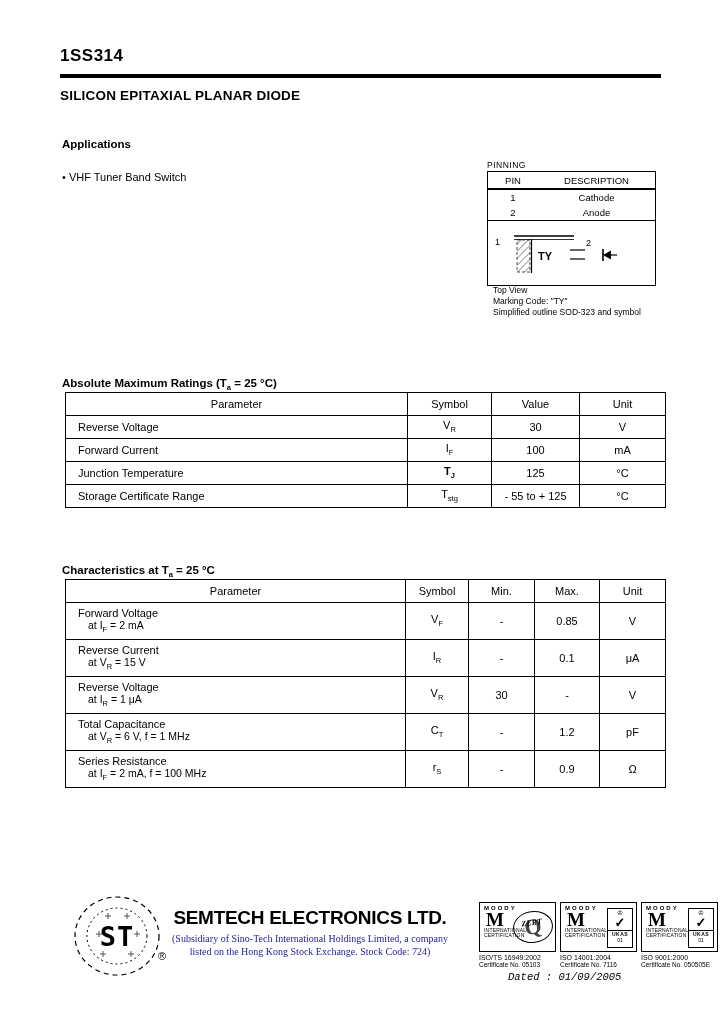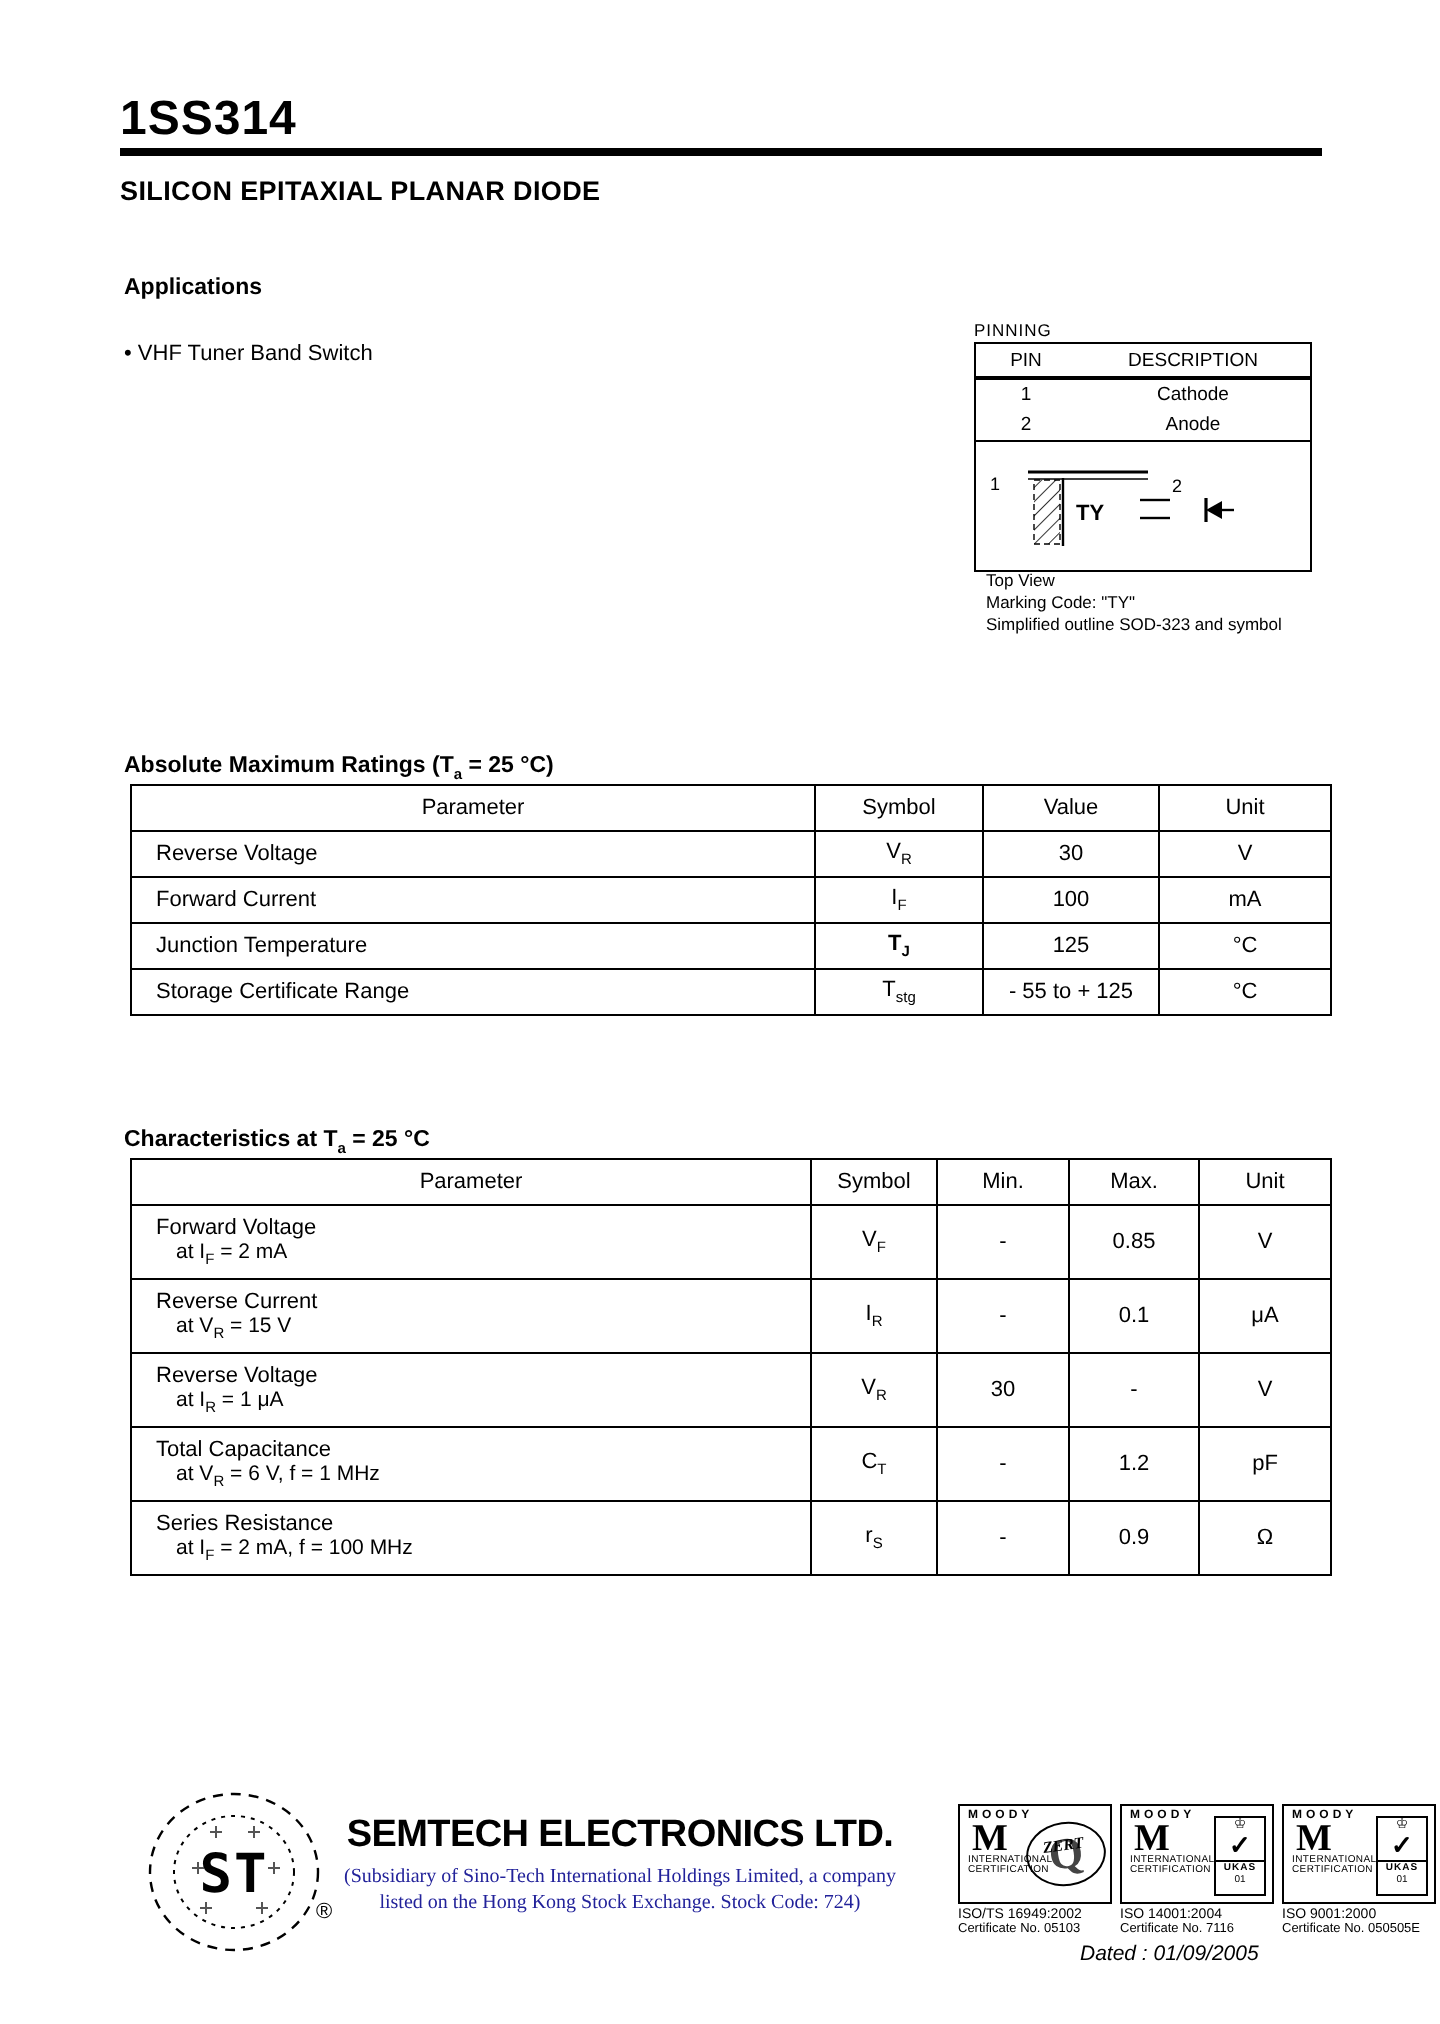--- a/index.html
+++ b/index.html
@@ -3,21 +3,21 @@
 <meta charset="utf-8">
 <style>
   html,body{margin:0;padding:0;}
   body{
     width:720px;height:1012px;position:relative;background:#fff;color:#000;
     font-family:"Liberation Sans", sans-serif;overflow:hidden;
   }
   .abs{position:absolute;}
 
   
-  .part-number{left:60px;top:46px;font-size:24px;font-weight:bold;letter-spacing:.5px;}
+  .part-number{left:60px;top:46px;font-size:17px;font-weight:bold;letter-spacing:.5px;}
   .title-rule{left:60px;top:74px;width:601px;height:4px;background:#000;}
   .subtitle{left:60px;top:88px;font-size:13.5px;font-weight:bold;letter-spacing:.2px;}
 
   
   .app-heading{left:62px;top:138px;font-size:11.5px;font-weight:bold;}
   .app-item{left:62px;top:171px;font-size:11px;}
 
   
   .pinning-label{left:487px;top:160px;font-size:8.5px;letter-spacing:.5px;}
   .pinning-box{left:487px;top:171px;width:169px;height:115px;border:1px solid #000;box-sizing:border-box;}
@@ -62,21 +62,21 @@
     transform:rotate(-8deg);text-align:center;}
   .qzert-q{font-size:22px;font-weight:bold;font-family:"Liberation Serif", serif;line-height:30px;color:#444;}
   .qzert-zert{position:absolute;top:6px;left:8px;font-size:8px;font-weight:bold;font-style:italic;font-family:"Liberation Serif", serif;}
   .ukas{position:absolute;right:3px;top:5px;width:26px;height:40px;border:1px solid #000;text-align:center;box-sizing:border-box;}
   .ukas-crown{font-size:7px;line-height:8px;}
   .ukas-check{font-size:13px;font-weight:bold;line-height:12px;}
   .ukas-name{font-size:5px;font-weight:bold;letter-spacing:.5px;border-top:1px solid #000;margin-top:1px;}
   .ukas-num{font-size:5px;}
   .cert-std{font-size:7px;margin-top:2px;white-space:nowrap;}
   .cert-no{font-size:6.5px;white-space:nowrap;}
-  .dated{left:540px;top:971px;font-size:10.5px;font-style:italic;font-family:Liberation Sans, sans-serif;}
+  .dated{left:508px;top:971px;font-size:10.5px;font-style:italic;font-family:Liberation Mono, monospace;}
 </style>
 </head>
 <body>
 
 <div class="abs part-number">1SS314</div>
 <div class="abs title-rule"></div>
 <div class="abs subtitle">SILICON EPITAXIAL PLANAR DIODE</div>
 
 <div class="abs app-heading">Applications</div>
 <div class="abs app-item">

